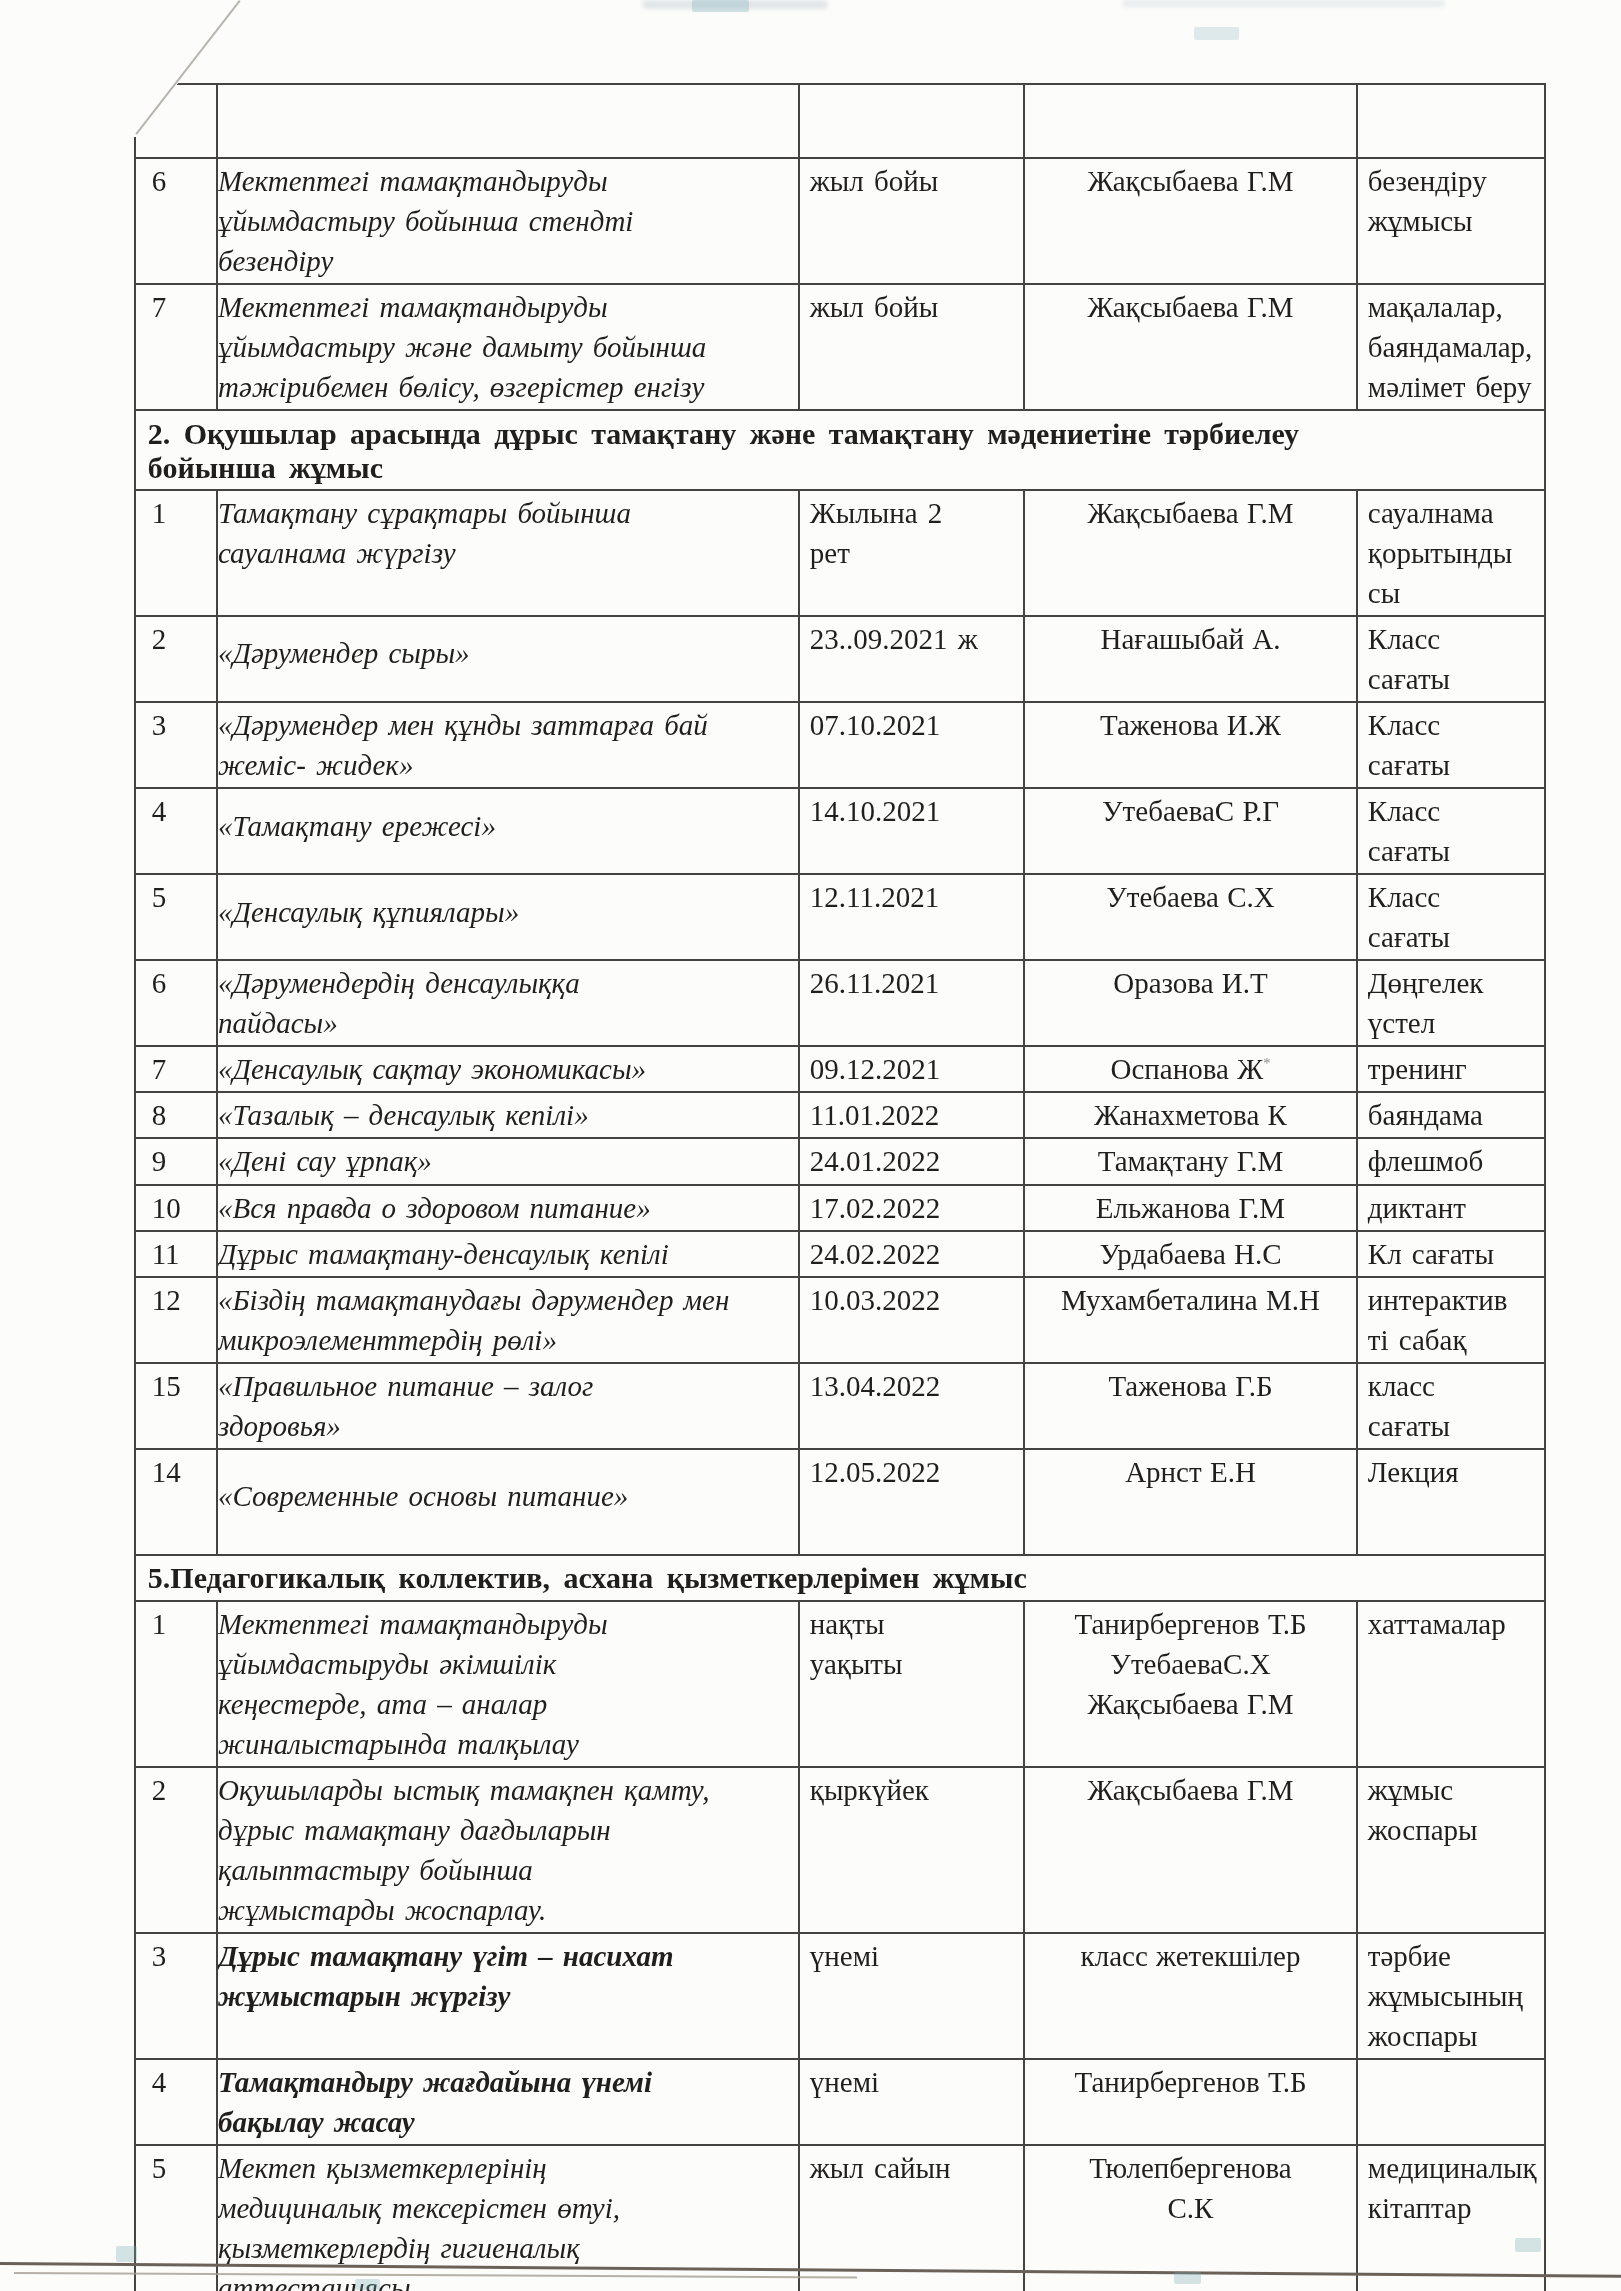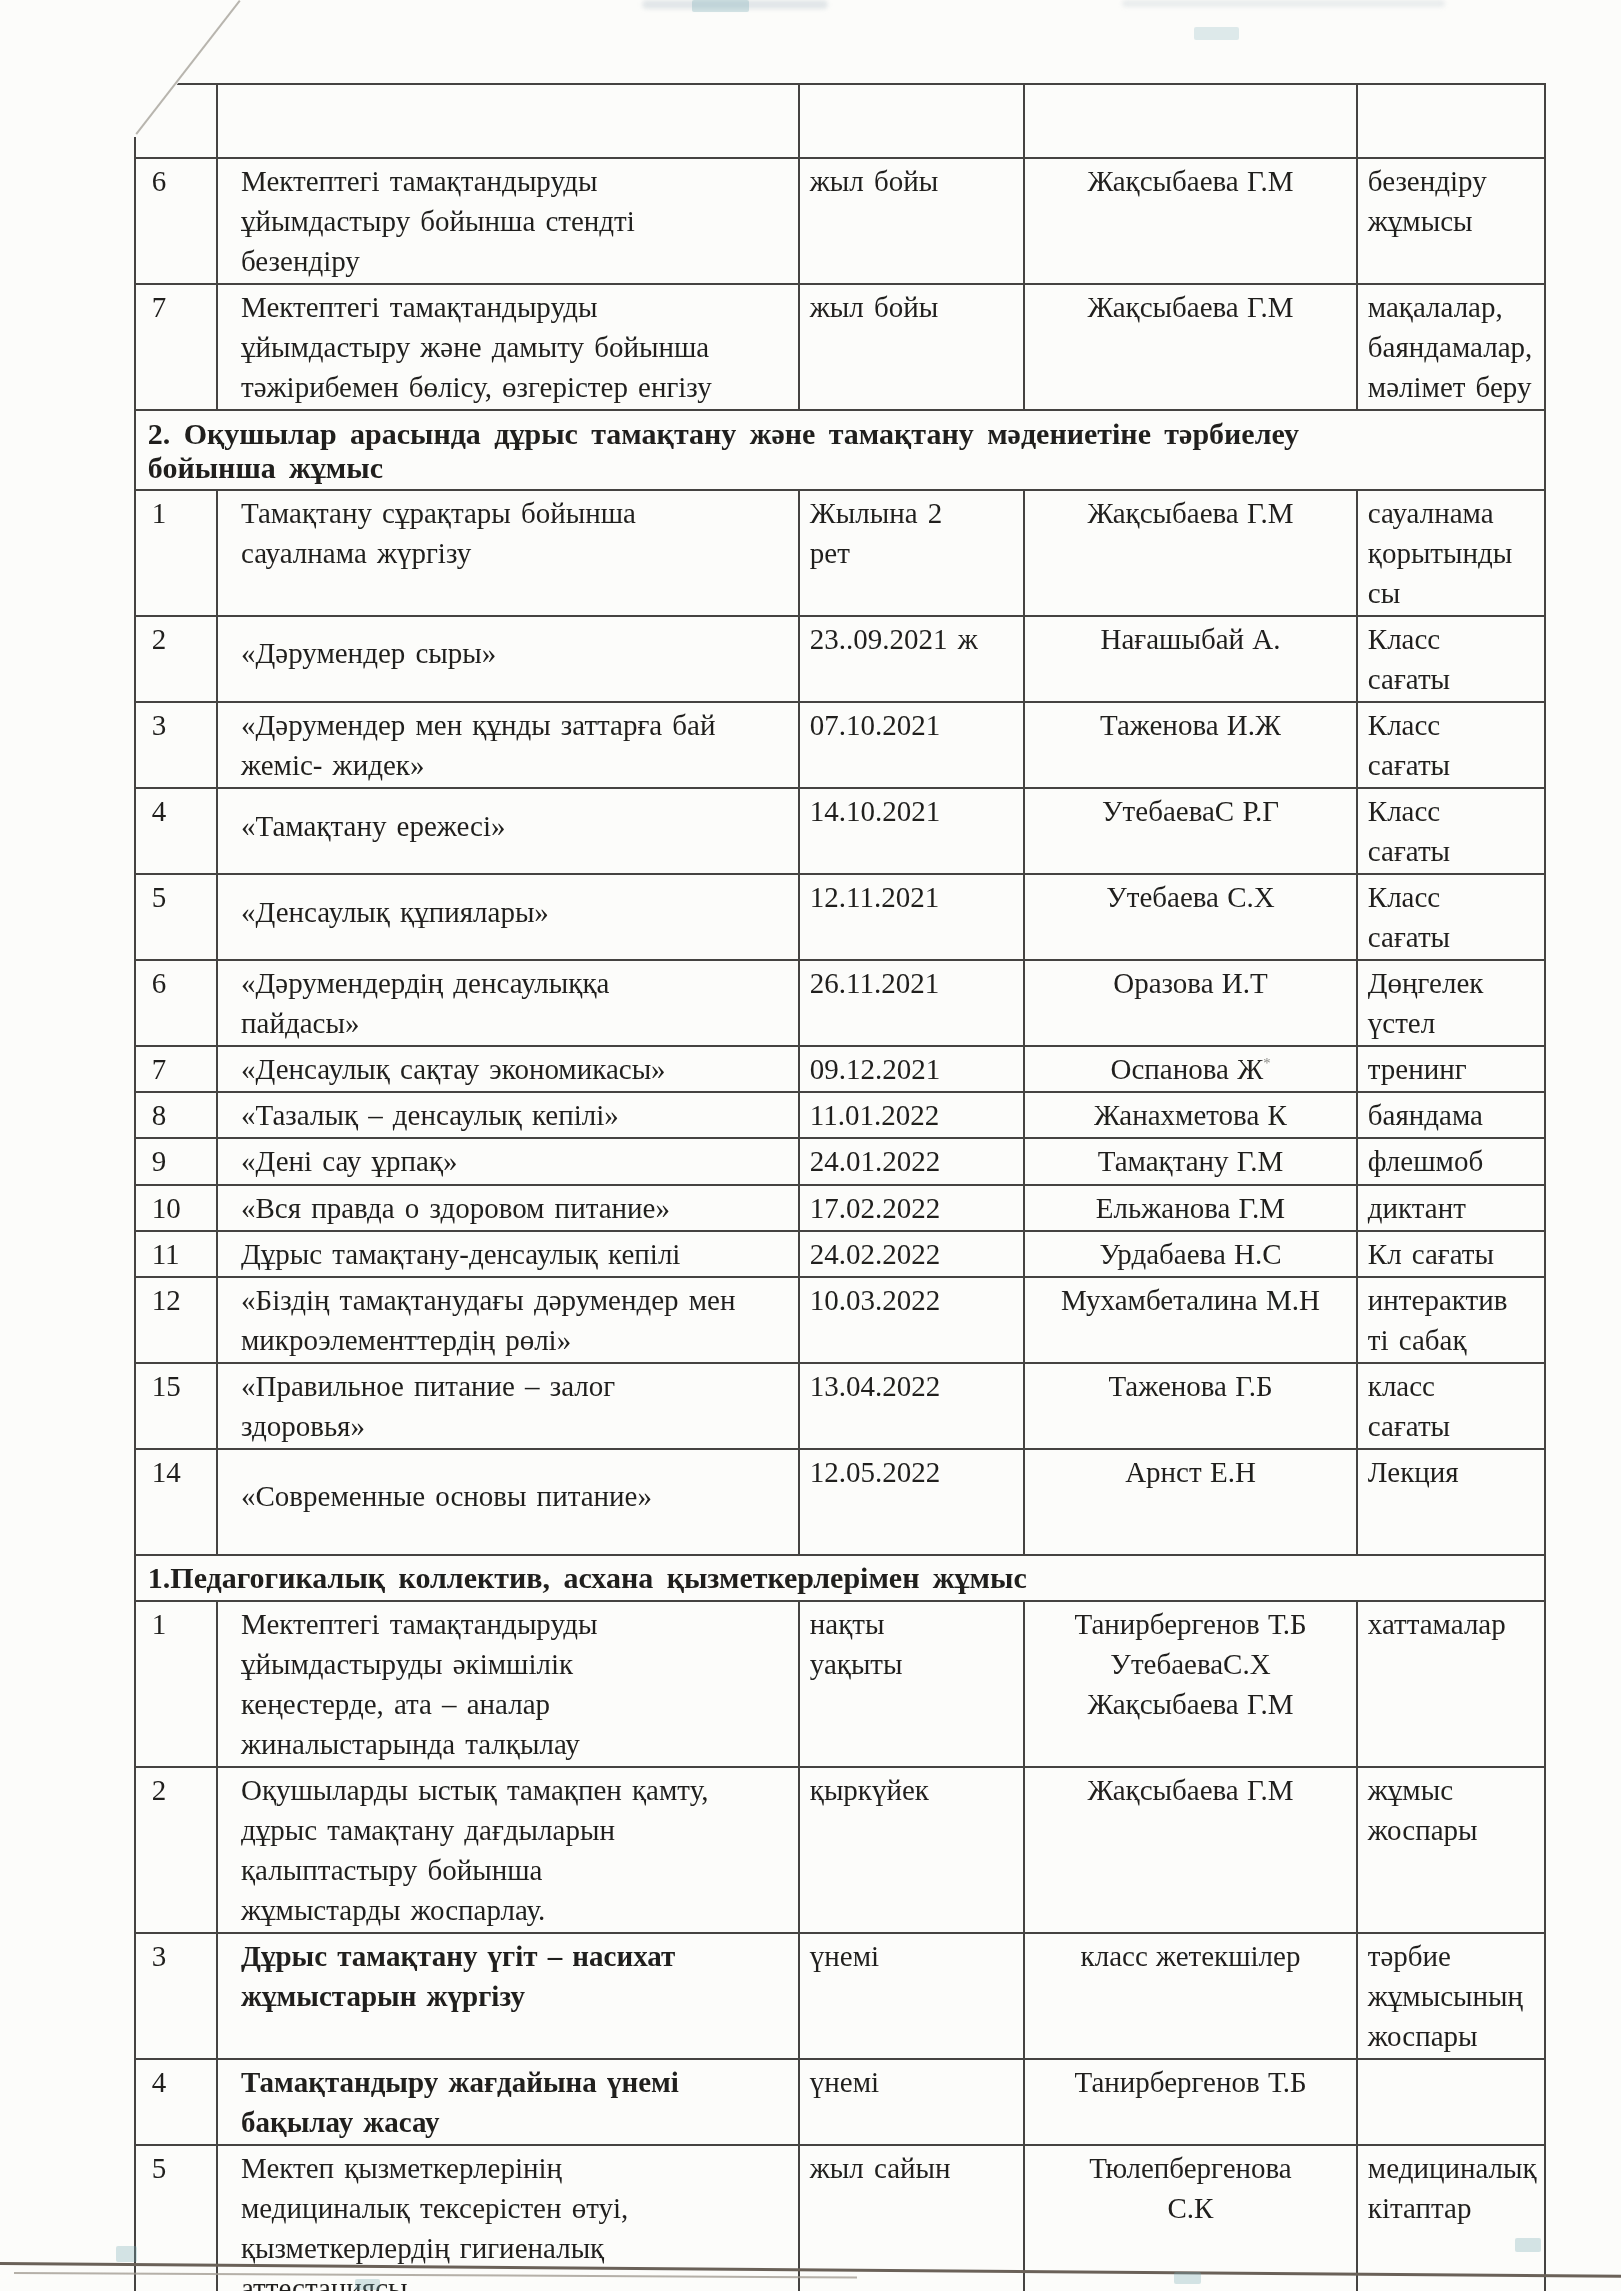--- a/index.html
+++ b/index.html
@@ -31,21 +31,21 @@
     border:2px solid #454341;
     vertical-align:top;
     font-size:29px;
     line-height:1.38;
     padding:2px 9.8px 2px 9.8px;
     white-space:pre-line;
     word-spacing:2.9px;
     overflow:hidden;
   }
   td.col-num{padding-left:15.7px;word-spacing:0;}
-  td.col-activity{padding-left:23px;}
+  td.col-activity{padding-left:0;font-style:italic;}
   td.col-person{word-spacing:1px;text-align:center;}
   td.v-middle{vertical-align:middle;padding-bottom:13.7px;border-radius:27px;}
   td.bold{font-weight:bold;}
   td.italic{margin-top:32px;}
   td.col-person sup{font-size:14.7px;color:#8a8a86;line-height:0;}
 
   tr.section-row td{
     border-top:2.9px solid #454341;
     border-bottom:2.9px solid #454341;
     font-weight:bold;
@@ -245,21 +245,21 @@
 сағаты</td>
         </tr>
         <tr style="height: 106px;">
           <td class="col-num">14</td>
           <td class="col-activity v-middle">«Современные основы питание»</td>
           <td class="col-date">12.05.2022</td>
           <td class="col-person">Арнст Е.Н</td>
           <td class="col-result">Лекция</td>
         </tr>
         <tr class="section-row" style="height: 42px;">
-          <td colspan="5">1.Педагогикалық коллектив, асхана  қызметкерлерімен  жұмыс</td>
+          <td colspan="5">5.Педагогикалық коллектив, асхана  қызметкерлерімен  жұмыс</td>
         </tr>
         <tr style="height: 164px;">
           <td class="col-num">1</td>
           <td class="col-activity">Мектептегі тамақтандыруды
 ұйымдастыруды әкімшілік
 кеңестерде, ата – аналар
 жиналыстарында талқылау</td>
           <td class="col-date">нақты
 уақыты</td>
           <td class="col-person">Танирбергенов Т.Б

